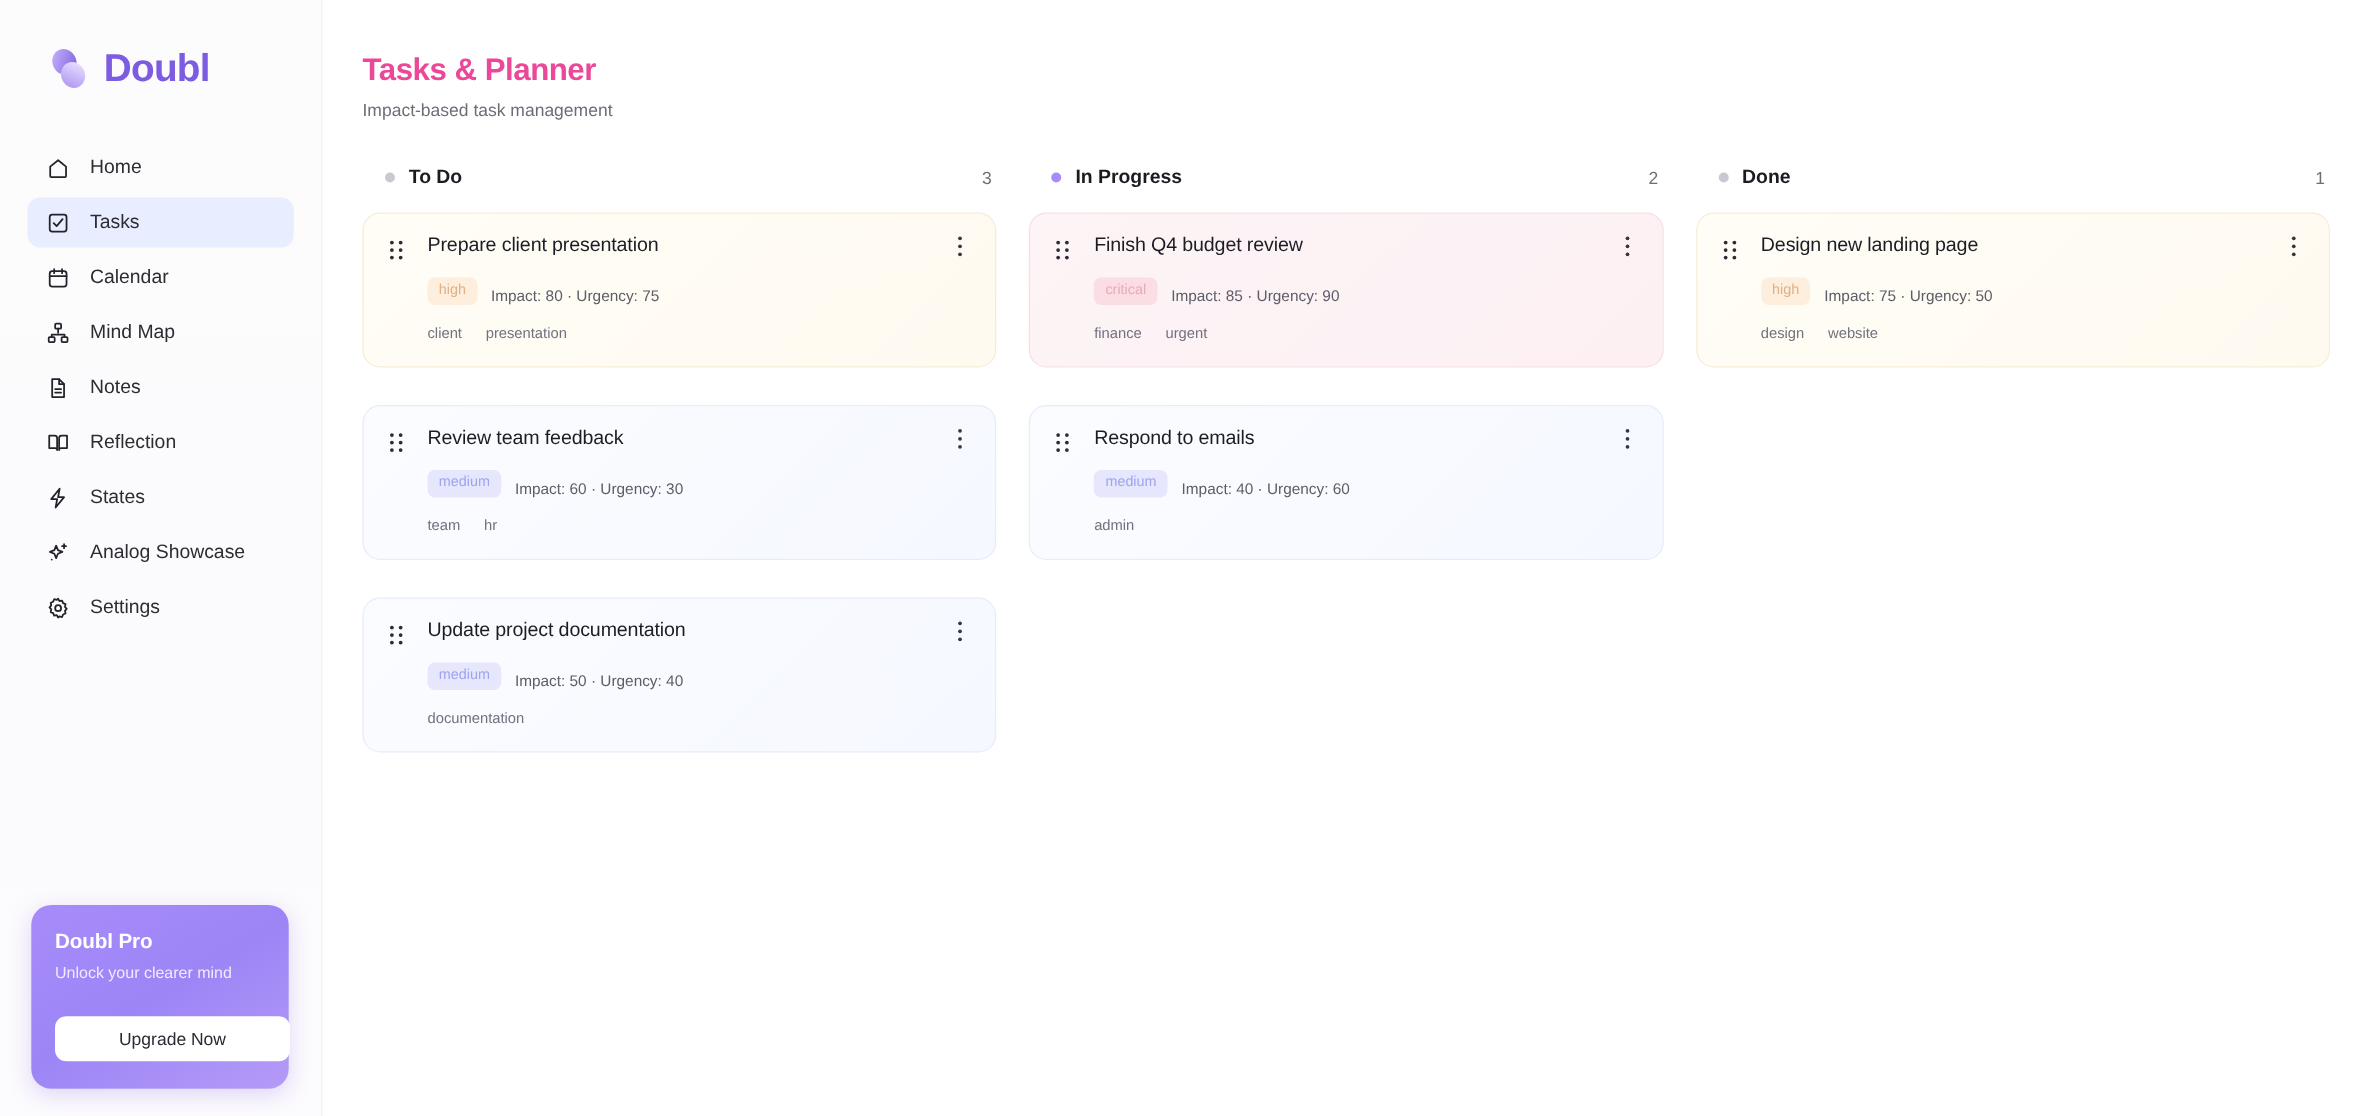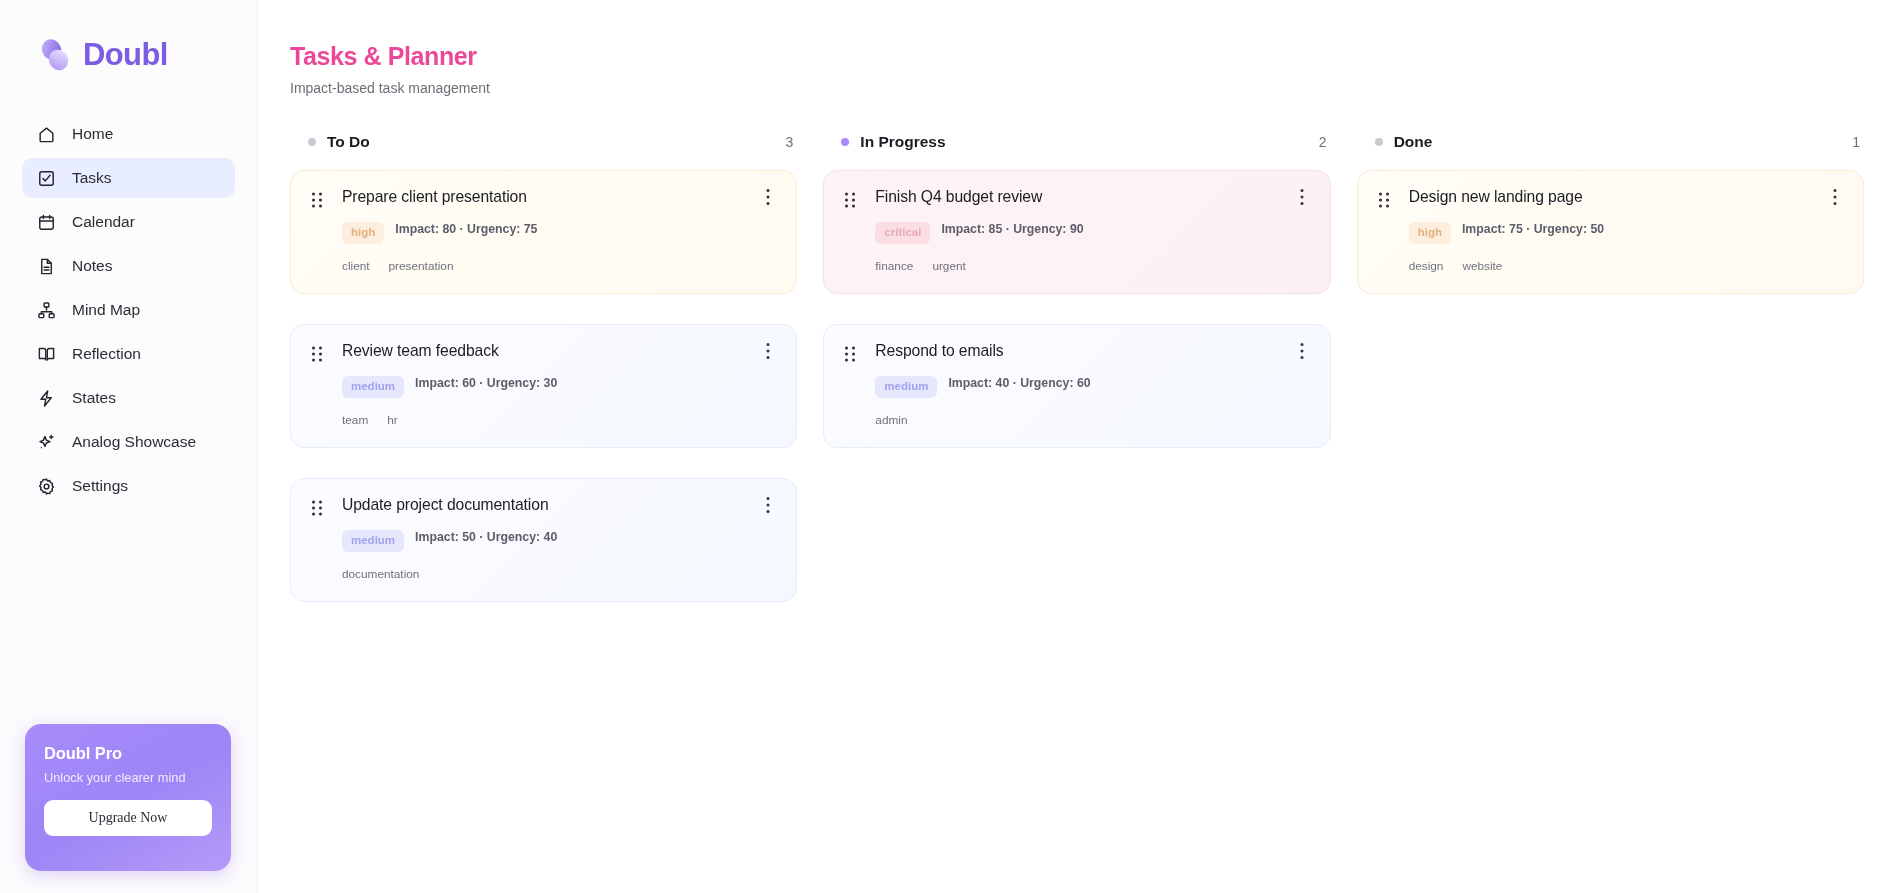--- a/index.html
+++ b/index.html
@@ -39,24 +39,24 @@
   .pro-card {
     position: absolute; left: 25px; bottom: 22px;
     width: 206px; height: 147px; border-radius: 16px;
     background: linear-gradient(150deg,#a78bfa 0%, #9d85f6 50%, #b49bf8 100%);
     padding: 20px 19px 0 19px;
     box-shadow: 0 5px 18px rgba(150,120,235,.28);
   }
   .pro-title { color:#fff; font-size: 16.5px; font-weight: 700; letter-spacing: -0.1px; }
   .pro-sub { color: #f0eaff; font-size: 12.8px; margin-top: 7px; }
   .pro-btn {
-    margin-top: 15px; width: 168px; height: 36px; border-radius: 9px;
+    margin-top: 28px; width: 188px; height: 36px; border-radius: 9px;
     background: #fff; color: #2a2a33; font-size: 14px;
     display: flex; align-items: center; justify-content: center; cursor: pointer;
-    border: none; font-family: Liberation Serif, serif;
+    border: none; font-family: Liberation Sans, sans-serif;
   }
 
   
   .main { flex: 1; padding: 42px 40px 0 32px; position: relative; }
   .page-title { font-size: 25px; font-weight: 700; color: #ec4899; letter-spacing: -0.4px; }
   .page-sub { font-size: 14px; color: #6d6d78; margin-top: 9px; }
 
   .board { display: flex; gap: 26px; margin-top: 35px; align-items: flex-start; }
   .column { flex: 1 1 0; min-width: 0; }
   .col-head {
@@ -74,21 +74,21 @@
   }
   .card.amber { background: linear-gradient(135deg,#fffdf6 0%, #fffaf0 100%); border: 1px solid #f7ecd6; }
   .card.blue  { background: linear-gradient(135deg,#fbfcff 0%, #f5f8ff 100%); border: 1px solid #e6ecfa; }
   .card.pink  { background: linear-gradient(135deg,#fdf4f6 0%, #fcf0f3 100%); border: 1px solid #f6dfe6; }
 
   .card-top { display: flex; align-items: flex-start; }
   .drag { width: 12px; height: 18px; margin: 3px 19px 0 0; flex: 0 0 12px; cursor: grab; }
   .card-title { font-size: 15.7px; color: #1c1c24; letter-spacing: -0.1px; line-height: 1.2; }
   .kebab { margin-left: auto; width: 16px; height: 18px; cursor: pointer; flex: 0 0 16px; }
 
-  .meta-row { display: flex; align-items: flex-start; margin: 13px 0 0 31px; font-weight: bold; }
+  .meta-row { display: flex; align-items: flex-end; margin: 13px 0 0 31px; }
   .badge {
     font-size: 11.5px; border-radius: 6px; padding: 3px 9px; margin-right: 11px;
     line-height: 1.35;
   }
   .badge.high     { background:#fdeedd; color:#e0b184; }
   .badge.medium   { background:#e6e7fd; color:#a0a3ee; }
   .badge.critical { background:#fbdde4; color:#e9aab9; }
   .metrics { font-size: 12.3px; color: #5d5d6a; }
 
   .tags { display: flex; gap: 19px; margin: 15px 0 0 31px; }
@@ -148,38 +148,38 @@
             <rect x="3.5" y="5" width="17" height="15.5" rx="2.5"></rect>
               <path d="M3.5 10h17M8 3v4M16 3v4"></path>
           </svg>
         </span>
         <span>Calendar</span>
       </div>
 
       <div class="nav-item">
         <span class="nav-ico">
           <svg width="19" height="19" viewBox="0 0 24 24" fill="none" stroke="#23232b" stroke-width="1.8" stroke-linecap="round" stroke-linejoin="round">
-            <path d="M6 3h7l5 5v13H6z"></path>
-              <path d="M13 3v5h5"></path>
-              <path d="M9 13h6M9 16.5h6"></path>
-          </svg>
-        </span>
-        <span>Notes</span>
-      </div>
-
-      <div class="nav-item">
-        <span class="nav-ico">
-          <svg width="19" height="19" viewBox="0 0 24 24" fill="none" stroke="#23232b" stroke-width="1.8" stroke-linecap="round" stroke-linejoin="round">
             <rect x="9" y="2.5" width="6" height="5" rx="1"></rect>
             <rect x="2.5" y="16" width="6" height="5" rx="1"></rect>
             <rect x="15.5" y="16" width="6" height="5" rx="1"></rect>
             <path d="M12 7.5v4M5.5 16v-2.5h13V16"></path>
           </svg>
         </span>
         <span>Mind Map</span>
+      </div>
+
+      <div class="nav-item">
+        <span class="nav-ico">
+          <svg width="19" height="19" viewBox="0 0 24 24" fill="none" stroke="#23232b" stroke-width="1.8" stroke-linecap="round" stroke-linejoin="round">
+            <path d="M6 3h7l5 5v13H6z"></path>
+              <path d="M13 3v5h5"></path>
+              <path d="M9 13h6M9 16.5h6"></path>
+          </svg>
+        </span>
+        <span>Notes</span>
       </div>
 
       <div class="nav-item">
         <span class="nav-ico">
           <svg width="19" height="19" viewBox="0 0 24 24" fill="none" stroke="#23232b" stroke-width="1.8" stroke-linecap="round" stroke-linejoin="round">
             <path d="M3 4.5h5.5A2.5 2.5 0 0 1 11 7v12a2 2 0 0 0-2-2H3z"></path>
             <path d="M21 4.5h-5.5A2.5 2.5 0 0 0 13 7v12a2 2 0 0 1 2-2h6z"></path>
           </svg>
         </span>
         <span>Reflection</span>

